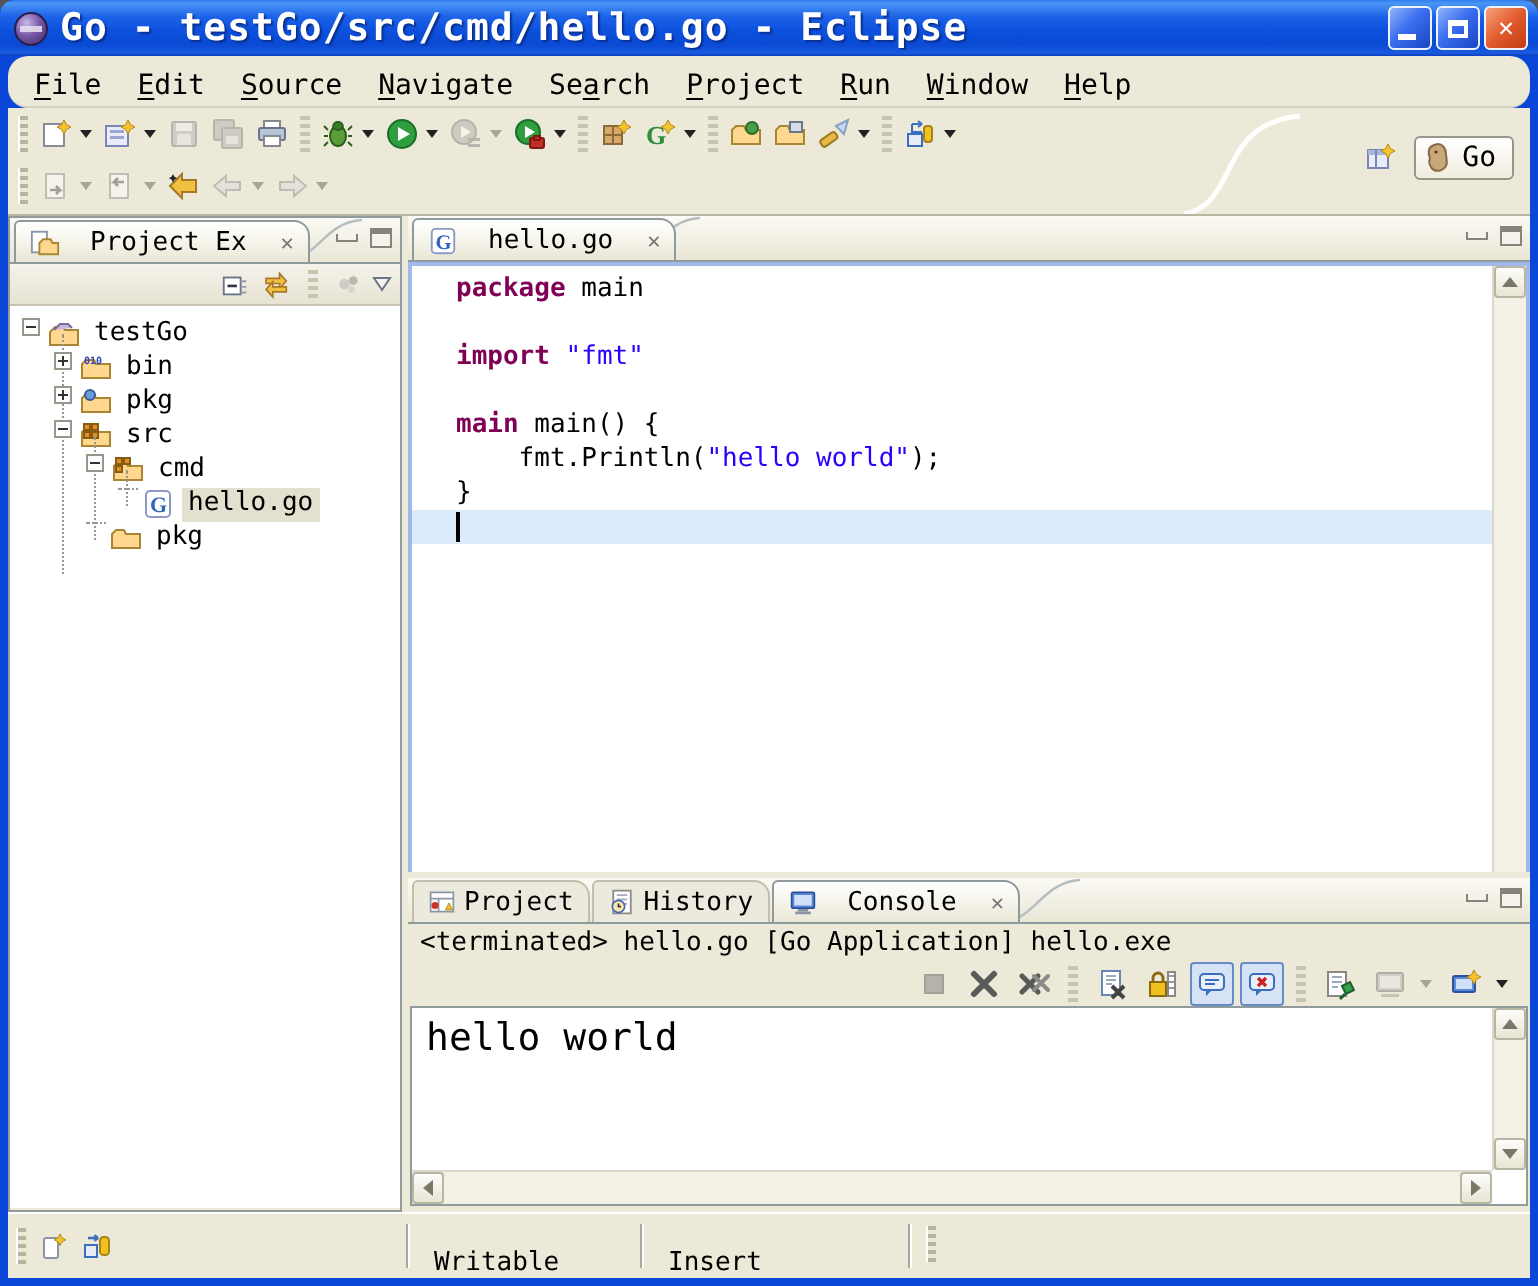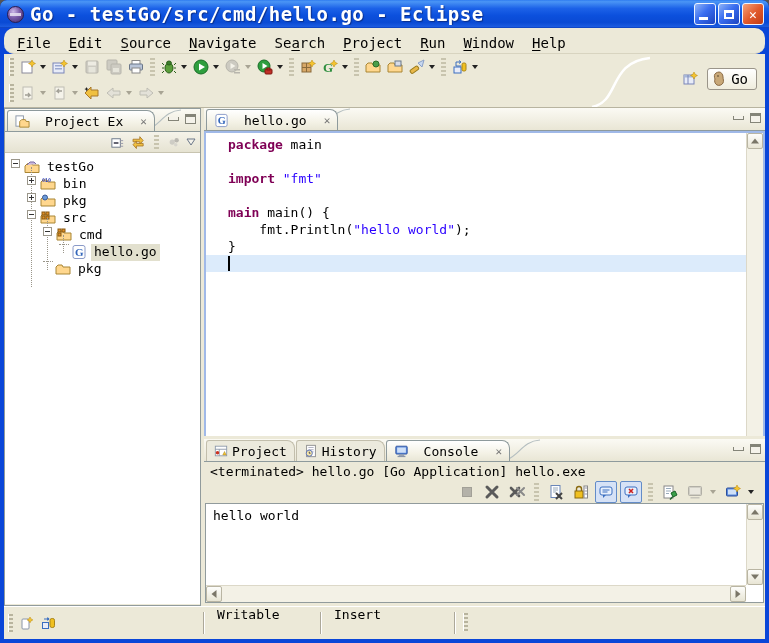--- a/index.html
+++ b/index.html
@@ -88,26 +88,26 @@
   .sbtn.down::before{border-left:4px solid transparent;border-right:4px solid transparent;border-top:5px solid #7a7668;}
   .sbtn.left::before{border-top:4px solid transparent;border-bottom:4px solid transparent;border-right:5px solid #7a7668;}
   .sbtn.right::before{border-top:4px solid transparent;border-bottom:4px solid transparent;border-left:5px solid #7a7668;}
   .vscroll .sbtn.down{position:absolute;bottom:0;}
   
   .bottom{left:200px;top:328px;width:561px;height:170px;padding-top:3px;}
   .chead{height:19px;font-size:13px;padding:2px 0 0 6px;white-space:nowrap;}
   .ctools{height:22px;display:flex;align-items:center;justify-content:flex-end;gap:3px;padding-right:8px;}
   .pressed{background:#d6e2f6;border:1px solid #638cc8;border-radius:2px;}
   .cbody{position:relative;margin:0 1px;height:100px;border:1px solid #919b9c;background:#fff;}
-  .cout{position:absolute;left:0;top:0;right:17px;bottom:17px;font-size:13px;padding:4px 0 0 7px;white-space:pre;}
+  .cout{position:absolute;left:0;top:0;right:17px;bottom:17px;font-size:19px;padding:4px 0 0 7px;white-space:pre;}
   
   .statusbar{position:absolute;left:4px;top:606px;width:761px;height:33px;background:#ece9d8;border-top:1px solid #fff;
     display:flex;align-items:center;font-size:13px;}
   .ssep{width:2px;height:22px;background:#aca899;border-right:1px solid #fff;flex:none;}
-  .scell{display:flex;align-items:flex-start;padding-left:10px;}
+  .scell{display:flex;align-items:flex-end;padding-left:10px;}
 </style>
 </head>
 <body>
 
 <div class="window">
 
   <div class="titlebar">
     <div class="title-logo"></div>
     <div class="title-text">Go - testGo/src/cmd/hello.go - Eclipse</div>
     <div class="win-btns">

